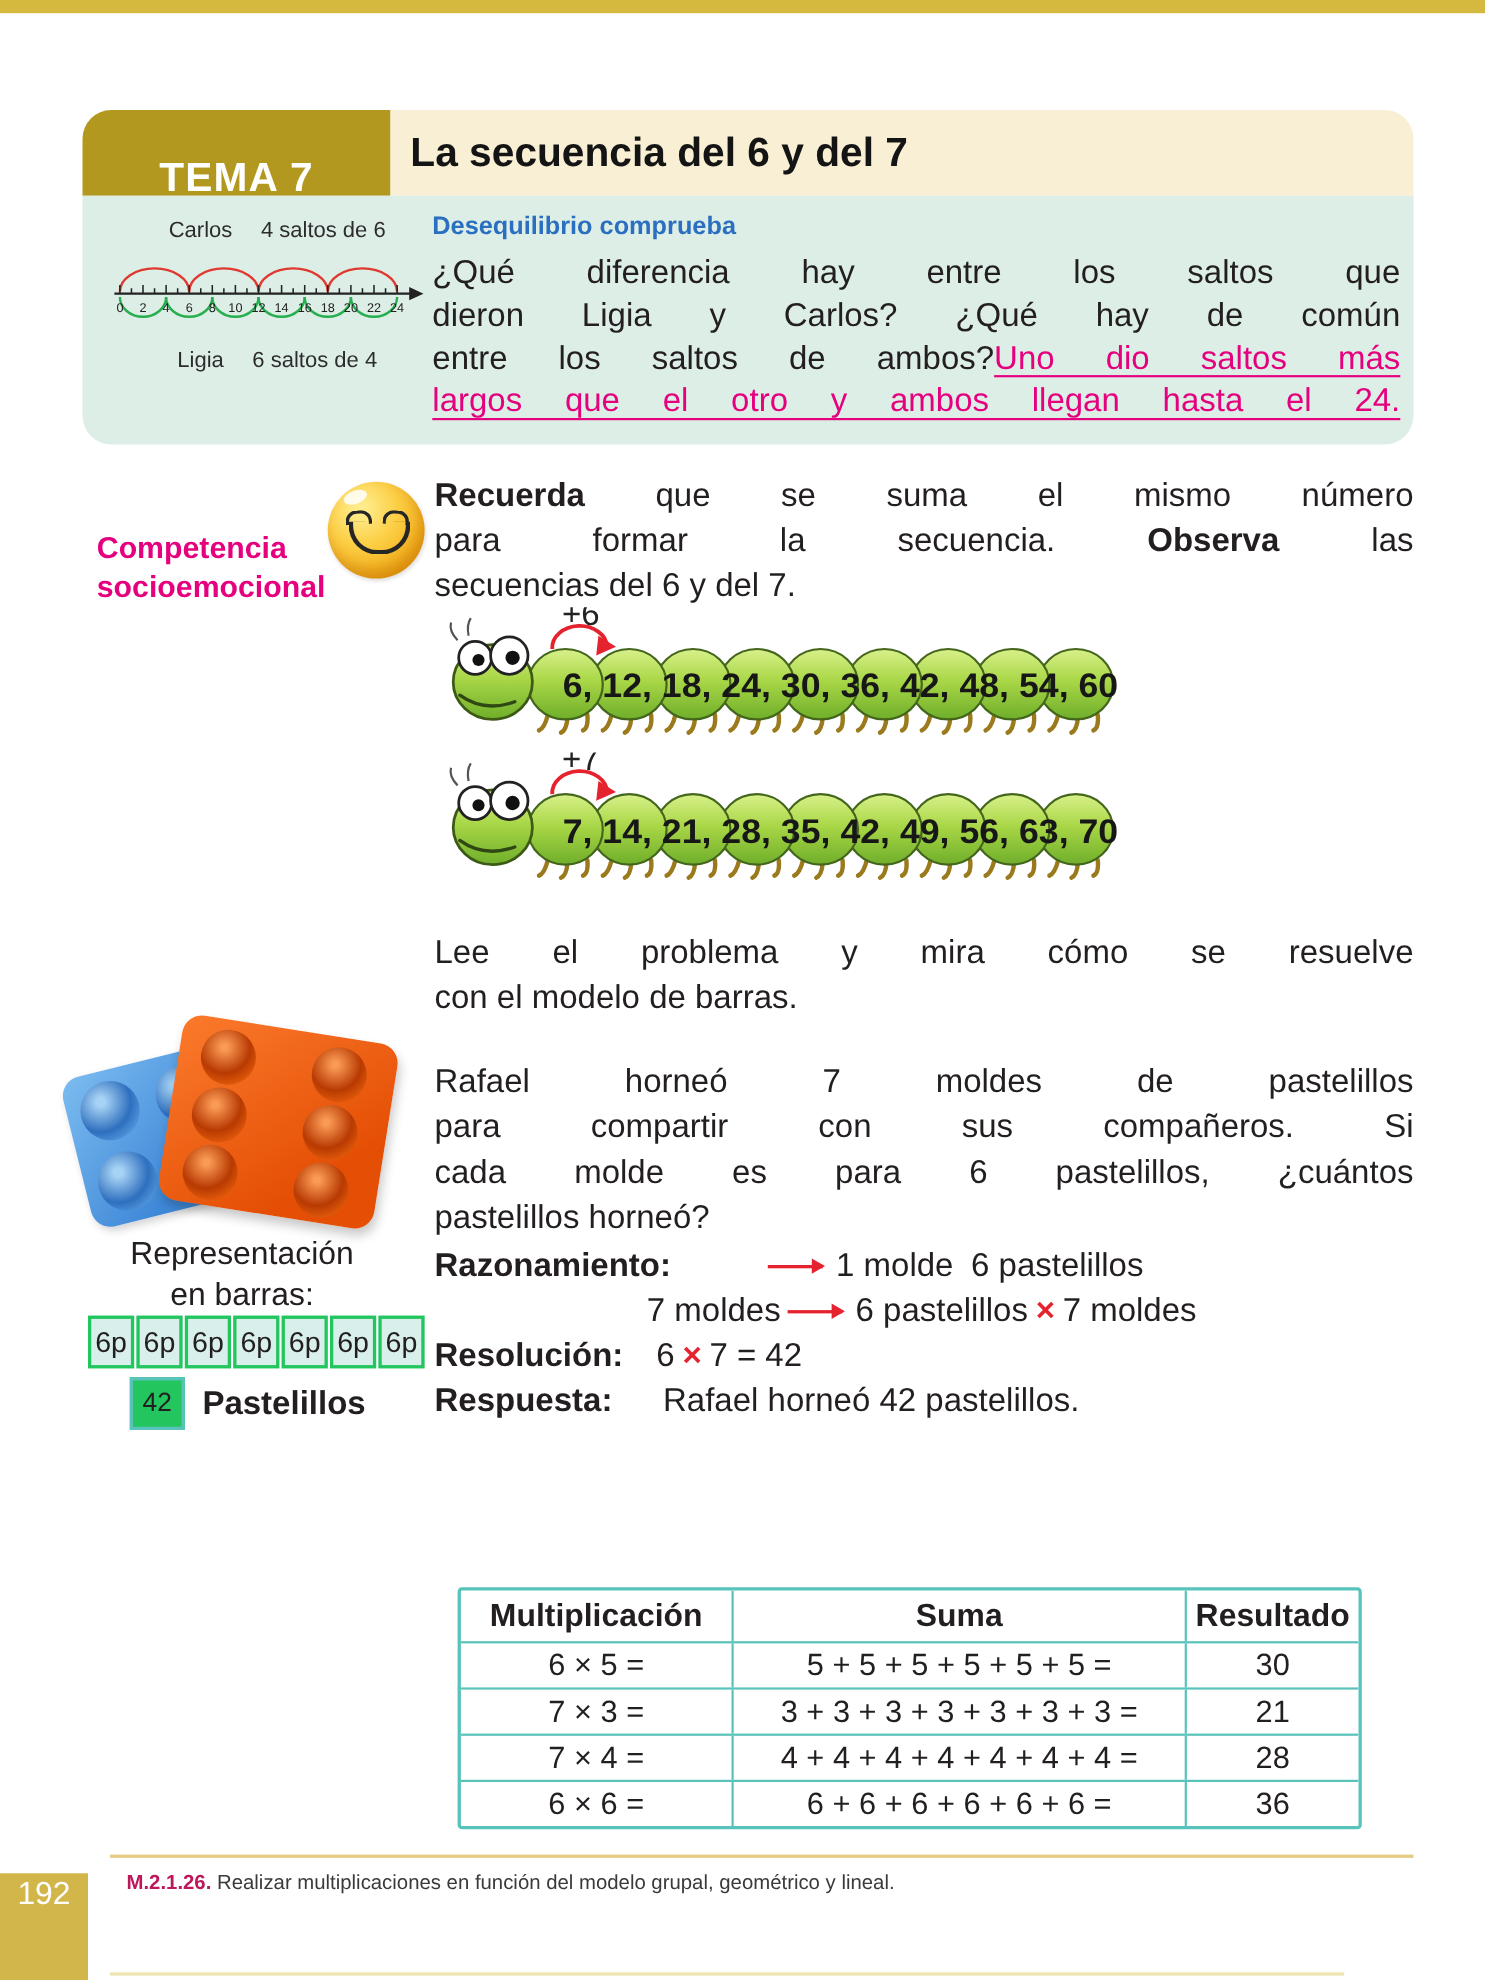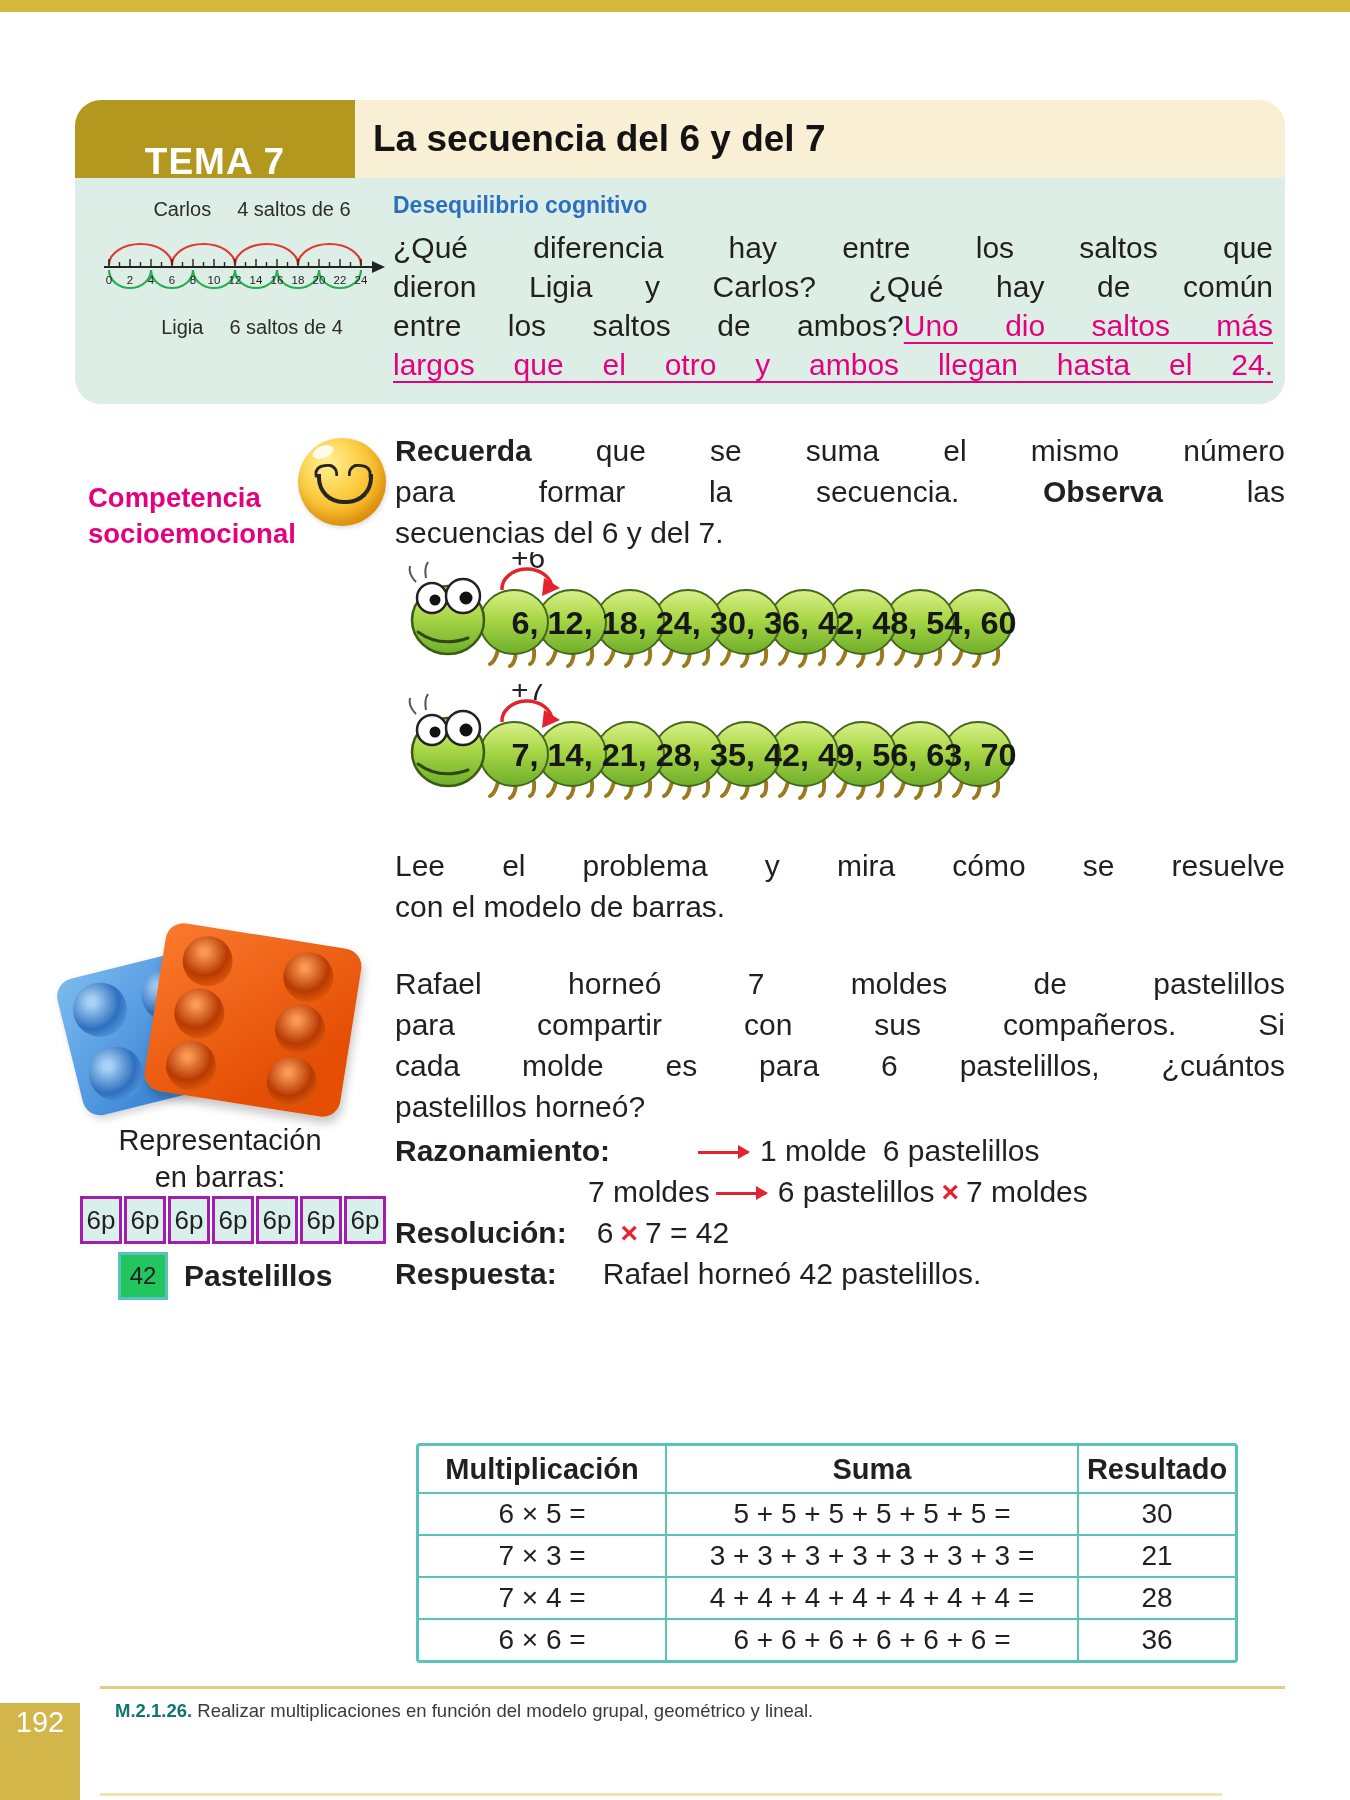--- a/index.html
+++ b/index.html
@@ -55,21 +55,21 @@
              background:linear-gradient(140deg,#7cbcf0,#3f88d8 70%);box-shadow:2px 4px 8px rgba(0,0,0,.18);}
   .tray.orange{left:86px;top:2px;width:198px;height:170px;transform:rotate(9deg);
              background:linear-gradient(140deg,#fb7a2c,#e44f05 75%);box-shadow:3px 6px 10px rgba(0,0,0,.22);}
   .cup{position:absolute;border-radius:50%;}
   .cup.b{width:54px;height:54px;background:radial-gradient(circle at 38% 32%, #a6d2f5 8%, #2e6fbe 55%, #5ea6e8 88%);}
   .cup.o{width:50px;height:50px;background:radial-gradient(circle at 40% 33%, #fa9a55 6%, #b83a02 52%, #f2680e 90%);}
 
   .barras-caption{position:absolute;left:70px;top:1122px;width:300px;text-align:center;
                   font-size:29px;line-height:37px;}
   .bar-row{position:absolute;left:80px;top:1196px;display:flex;gap:2px;}
-  .bar-cell{width:36px;height:42px;background:#d9efeb;border:3px solid #a21caf;
+  .bar-cell{width:36px;height:42px;background:#d9efeb;border:3px solid #22c55e;
             display:flex;align-items:center;justify-content:center;font-size:26px;}
   .total-row{position:absolute;left:118px;top:1252px;display:flex;align-items:center;gap:16px;}
   .total-box{width:44px;height:42px;background:#22c55e;border:3px solid #58c3ba;
              display:flex;align-items:center;justify-content:center;font-size:24px;}
   .total-label{font-weight:bold;font-size:30px;}
 
   
   .para{position:absolute;left:395px;width:890px;font-size:30px;line-height:41px;}
   .cat{position:absolute;left:402px;width:648px;height:128px;}
 
@@ -89,21 +89,21 @@
   .trow + .trow{border-top:2px solid #58c3ba;}
   .tcell{display:flex;align-items:center;justify-content:center;font-size:28px;height:40px;}
   .thead .tcell{font-weight:bold;height:46px;font-size:29px;}
   .c0{width:246px;}
   .c1{width:410px;border-left:2px solid #58c3ba;border-right:2px solid #58c3ba;}
   .c2{flex:1;}
 
   
   .footer-line{position:absolute;left:100px;top:1686px;width:1185px;height:3px;background:#e3cd86;}
   .footer-text{position:absolute;left:115px;top:1700px;font-size:18.5px;color:#3a3a3a;}
-  .footer-text b{color:#0f766e;}
+  .footer-text b{color:#be185d;}
   .page-tab{position:absolute;left:0;top:1703px;width:80px;height:97px;background:#d2b64a;
             color:#fff;font-size:29px;text-align:center;padding-top:3px;box-sizing:border-box;}
   .bottom-line{position:absolute;left:100px;top:1793px;width:1122px;height:2.5px;background:#efe4b4;}
 </style>
 </head>
 <body>
 
 <div class="page">
 
   <div class="topbar"></div>
@@ -172,21 +172,21 @@
           <text x="199" y="63" font-size="11.5" text-anchor="middle" fill="#222">18</text>
           <text x="220" y="63" font-size="11.5" text-anchor="middle" fill="#222">20</text>
           <text x="241" y="63" font-size="11.5" text-anchor="middle" fill="#222">22</text>
           <text x="262" y="63" font-size="11.5" text-anchor="middle" fill="#222">24</text>
         </svg>
       <div class="lbl" style="margin-top:-6px">
         <span>Ligia</span><span>6 saltos de 4</span>
       </div>
     </div>
     <div class="intro-text">
-      <div class="deseq">Desequilibrio cognitivo</div>
+      <div class="deseq">Desequilibrio comprueba</div>
       <div class="q">
           <div class="jl"><span>¿Qué diferencia hay entre los saltos que</span></div>
           <div class="jl"><span>dieron Ligia y Carlos? ¿Qué hay de común</span></div>
           <div class="jl"><span>entre los saltos de ambos?</span><span class="hand">Uno dio saltos más</span></div>
           <div class="jl"><span class="hand">largos que el otro y ambos llegan hasta el 24.</span></div>
         </div>
     </div>
   </div>
 
   <div class="competencia">

